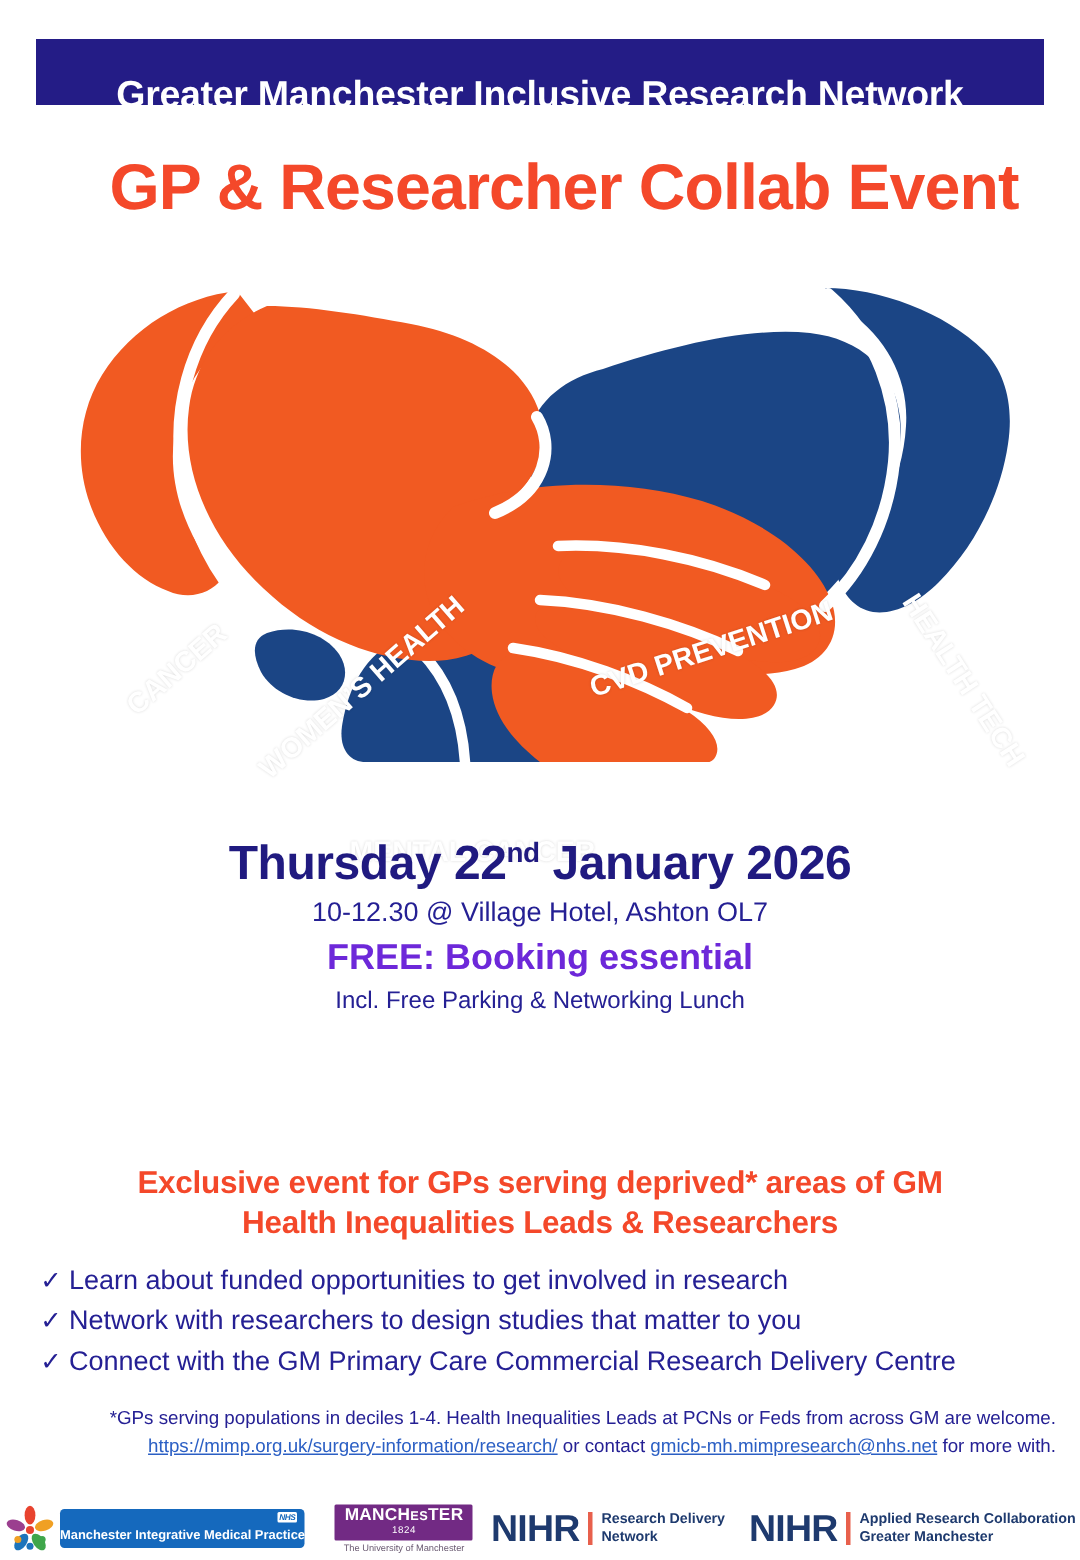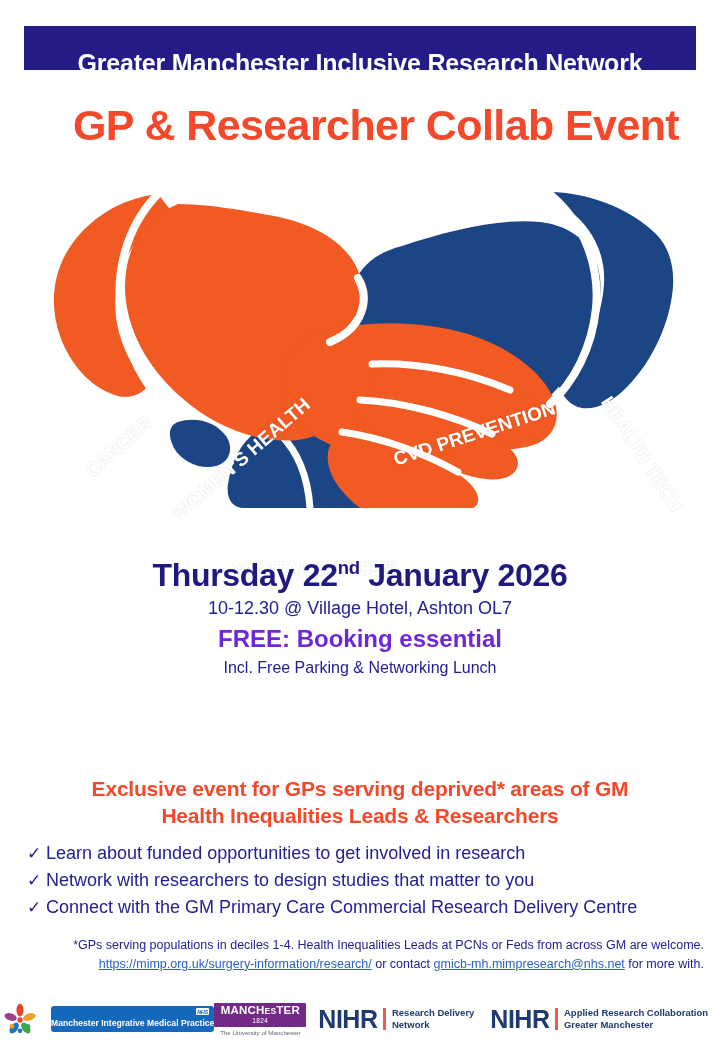--- a/index.html
+++ b/index.html
@@ -202,21 +202,21 @@
     align-items: center;
   }
 
   .logo-pinwheel { width: 36px; height: 34px; flex: 0 0 36px; margin-left: 2px; }
 
   .logo-mimp {
     flex: 0 0 160px;
     height: 26px;
     background: #1569bd;
     border-radius: 3px;
-    margin-left: 13px;
+    margin-left: 2px;
     position: relative;
     display: flex;
     align-items: flex-end;
     justify-content: flex-end;
     padding-bottom: 4px;
     box-sizing: border-box;
   }
   .logo-mimp-text {
     color: #ffffff;
     font-size: 8.6px;
@@ -232,21 +232,21 @@
     font-size: 5.5px;
     font-weight: bold;
     font-style: italic;
     letter-spacing: -0.3px;
     padding: 0.5px 1.5px;
     border-radius: 1px;
   }
 
   .logo-uom {
     flex: 0 0 92px;
-    margin-left: 0;
+    margin-left: 20px;
     text-align: center;
   }
   .uom-box {
     background: #722a84;
     color: #ffffff;
     padding: 2px 3px 3px;
     border-radius: 1px;
   }
   .uom-name { font-size: 11.5px; font-weight: bold; letter-spacing: 0.2px; line-height: 1; }
   .uom-name .sm { font-size: 8.5px; }

